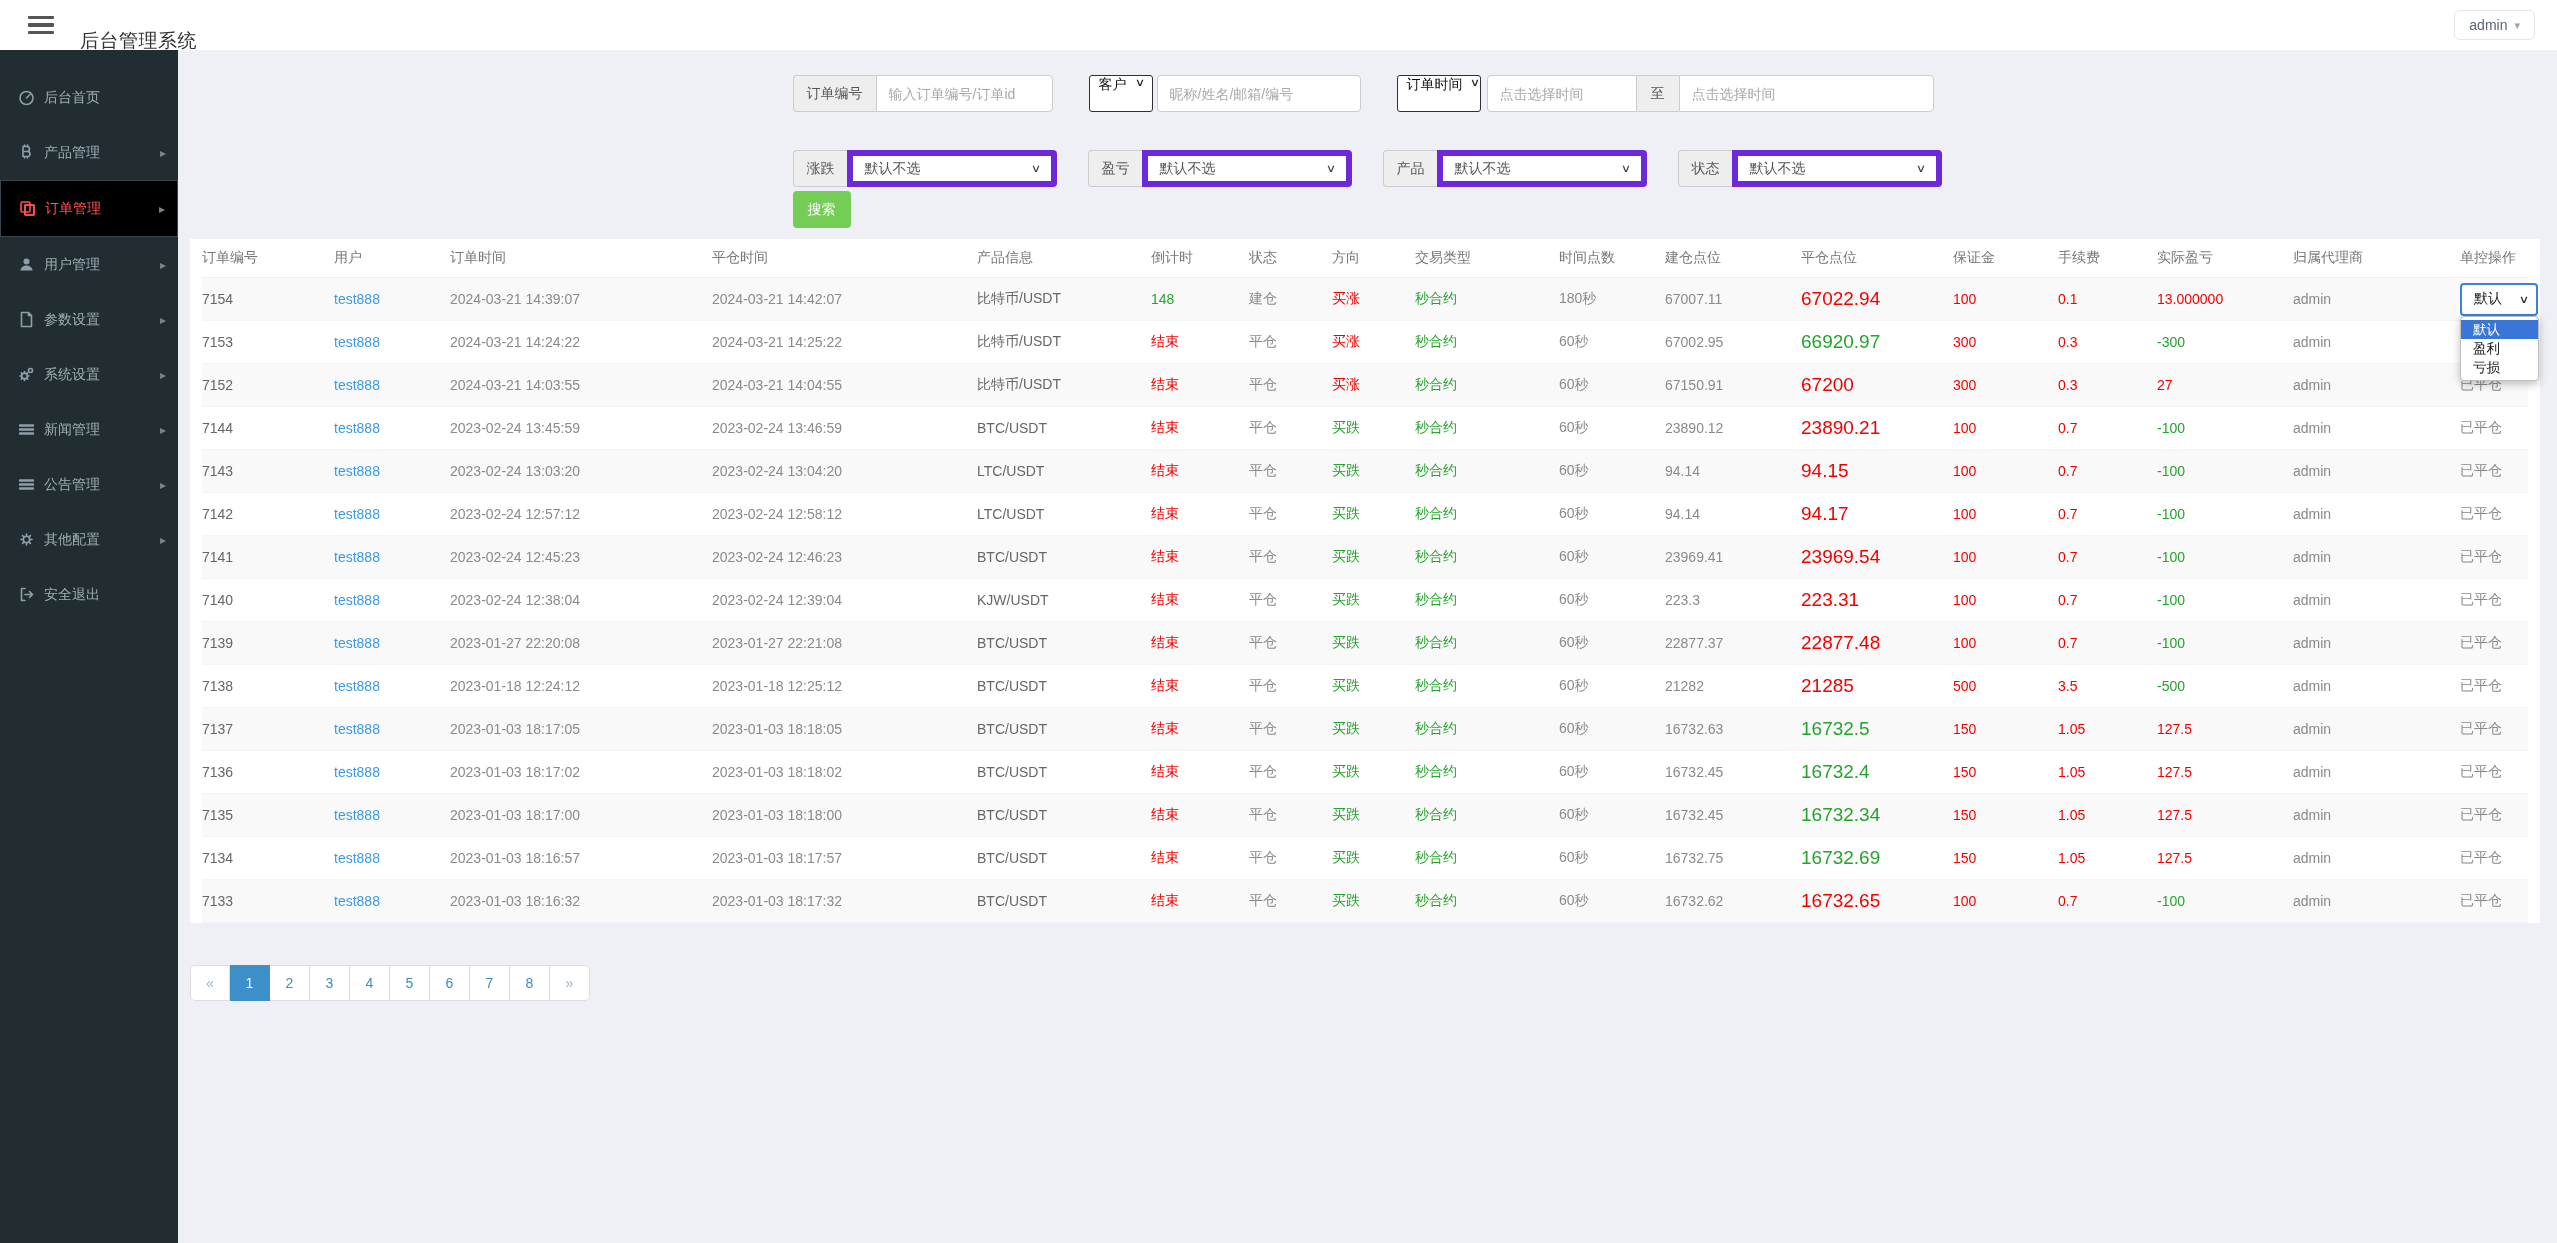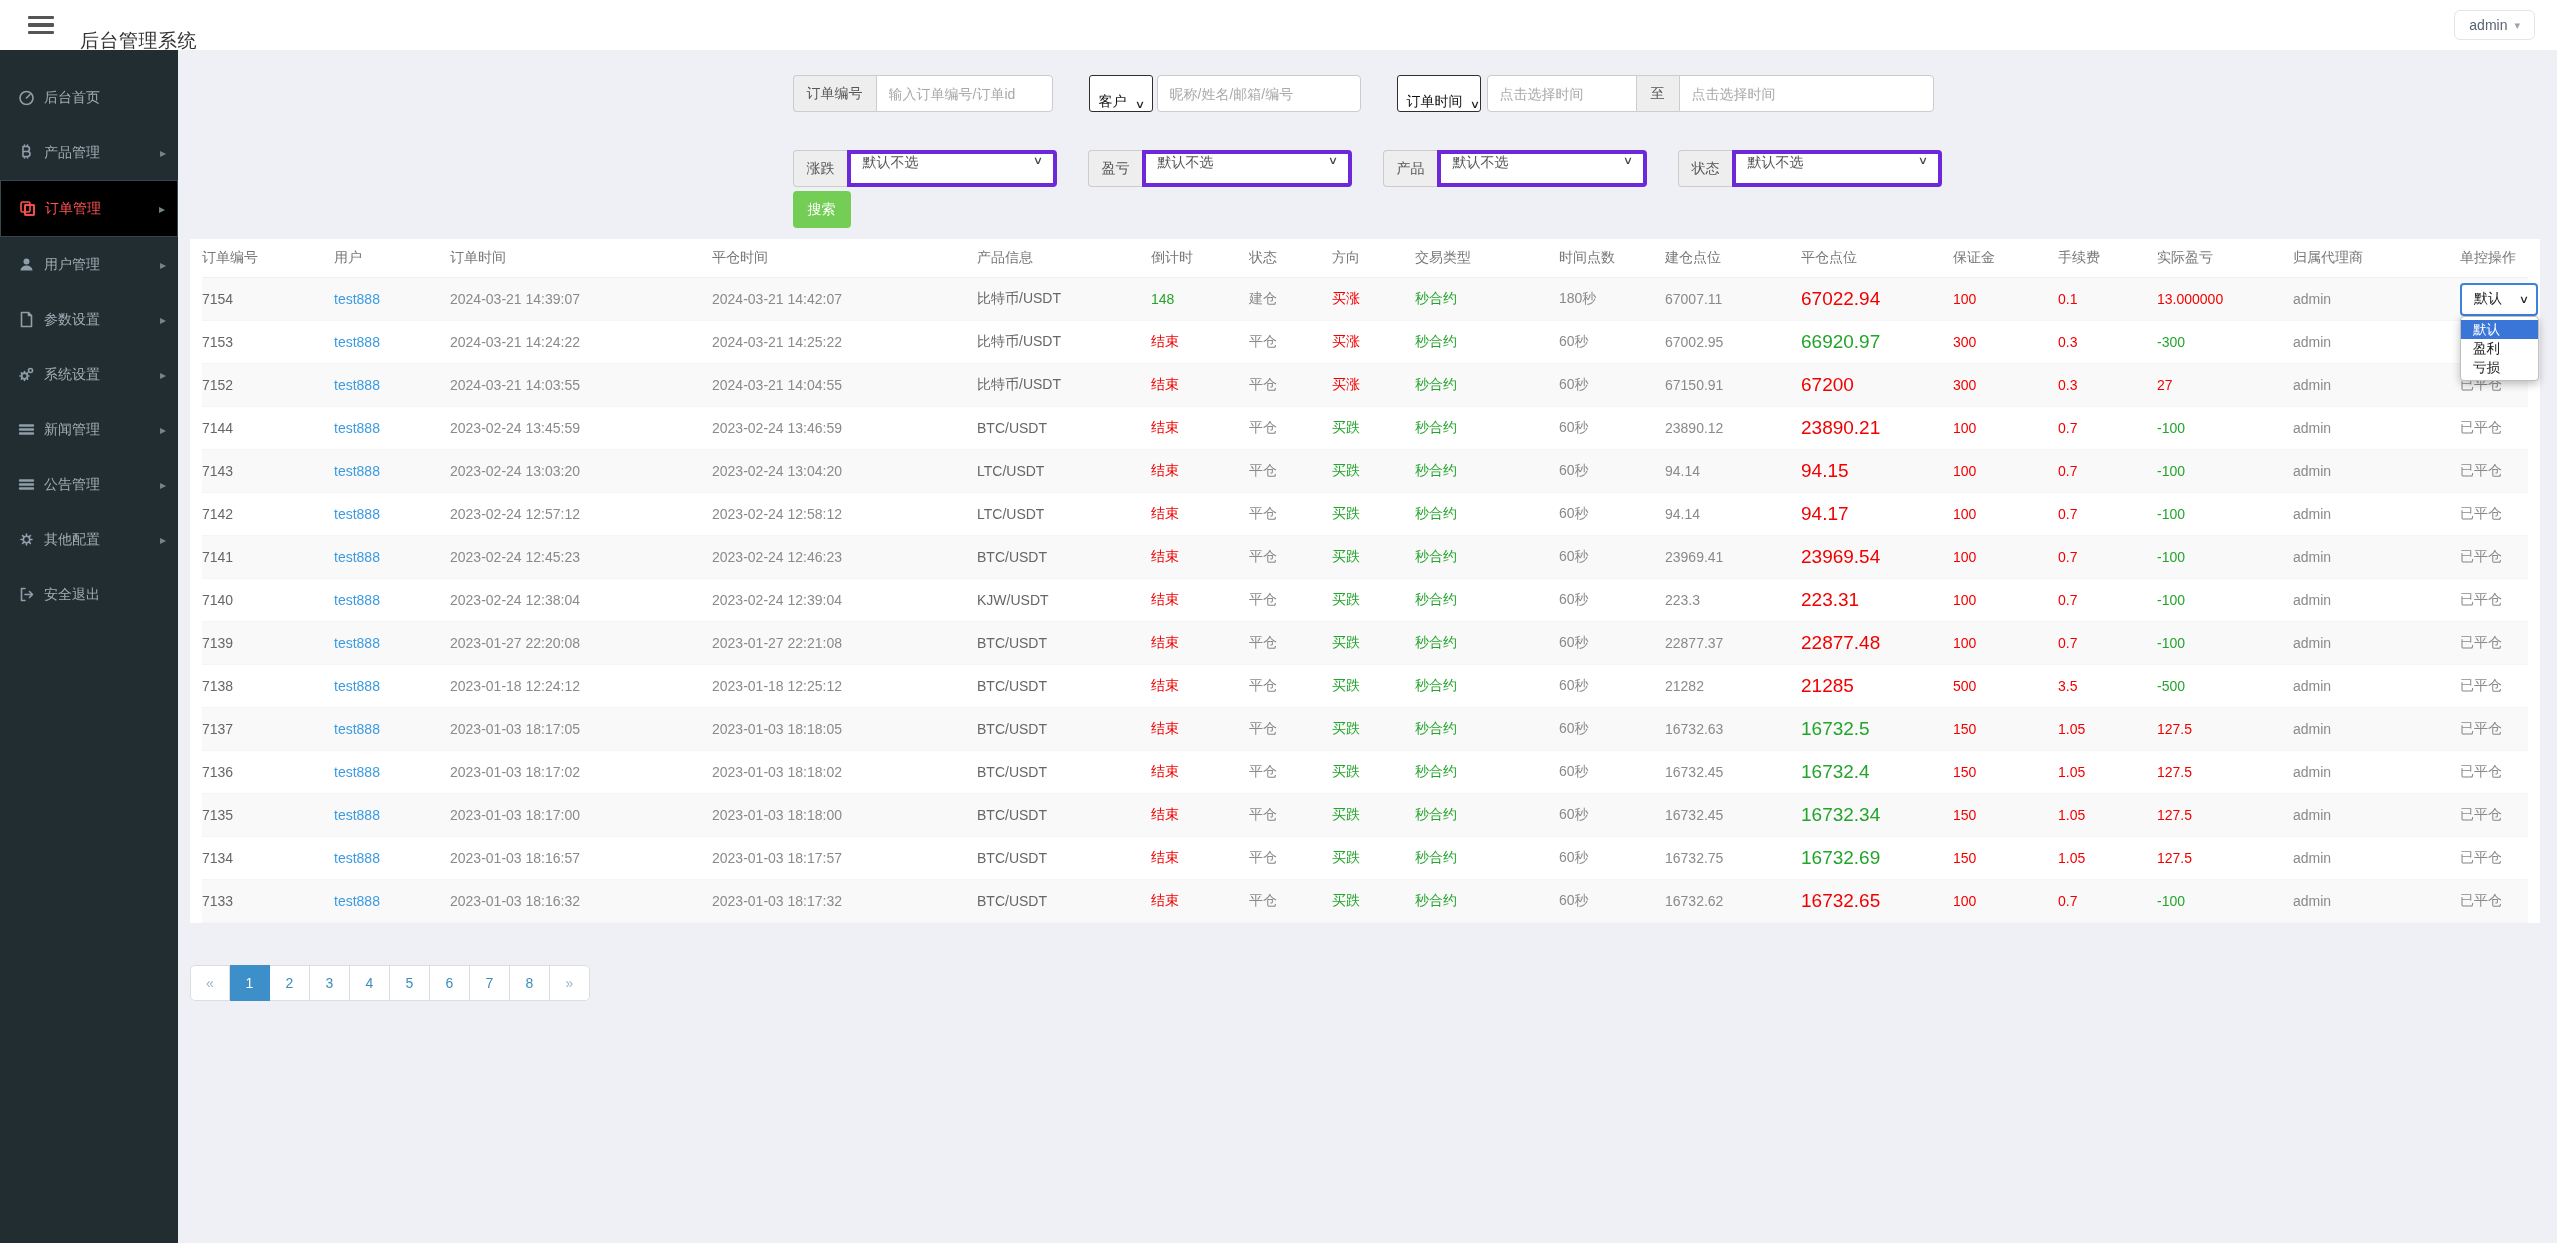--- a/index.html
+++ b/index.html
@@ -49,26 +49,26 @@
   .grp { display:flex; height:37px; }
   .addon { background:#eeeeee; border:1px solid #ccc; border-right:none;
     border-radius:4px 0 0 4px; color:#555; font-size:14px; display:flex;
     align-items:center; padding:0 13px; white-space:nowrap; }
   .addon.mid { border-left:none; border-right:none; border-radius:0; }
   .inp { border:1px solid #ccc; background:#fff; color:#555; font-size:14px;
     padding:0 12px; outline:none; }
   .inp::placeholder { color:#a9a9a9; }
   .r-round { border-radius:0 4px 4px 0; }
   .nat-sel { background:#fff; border:1.5px solid #2f2f2f; border-radius:3px;
-    display:flex; align-items:flex-end; justify-content:space-between;
+    display:flex; align-items:flex-start; justify-content:space-between;
     padding:0 7px 0 9px; font-size:14px; color:#111; cursor:pointer; gap:8px; }
   .nat-sel .v { white-space:nowrap; }
   .carat { font-size:11px; color:#222; transform:scaleX(1.3); }
-  .bs-sel { position:relative; border:4px solid #6d28d9; background:#fff;
-    border-radius:0 4px 4px 0; display:flex; align-items:flex-start;
+  .bs-sel { position:relative; border:6px solid #6d28d9; background:#fff;
+    border-radius:0 4px 4px 0; display:flex; align-items:center;
     padding:0 26px 0 12px; font-size:14px; color:#555; cursor:pointer; }
   .bs-sel .carat { position:absolute; right:10px; color:#444; }.w-g1i{width:177px}
   .w-g2s{width:64px;margin-right:4px}.w-g2i{width:204px;border-radius:4px}
   .w-g3s{width:84px;margin-right:6px}.w-g3i1{width:150px;border-radius:4px 0 0 4px}
   .w-g3z{width:42px}.w-g3i2{width:255px}
   .w-r2l{width:54px}.w-r2s{flex:1}
   .f-row2 .grp{width:264px}
   .search-btn { margin-top:4px; background:#74ce55; color:#fff; border:none;
     border-radius:4px; font-size:14px; padding:0 15px; height:37px; cursor:pointer; }
 

